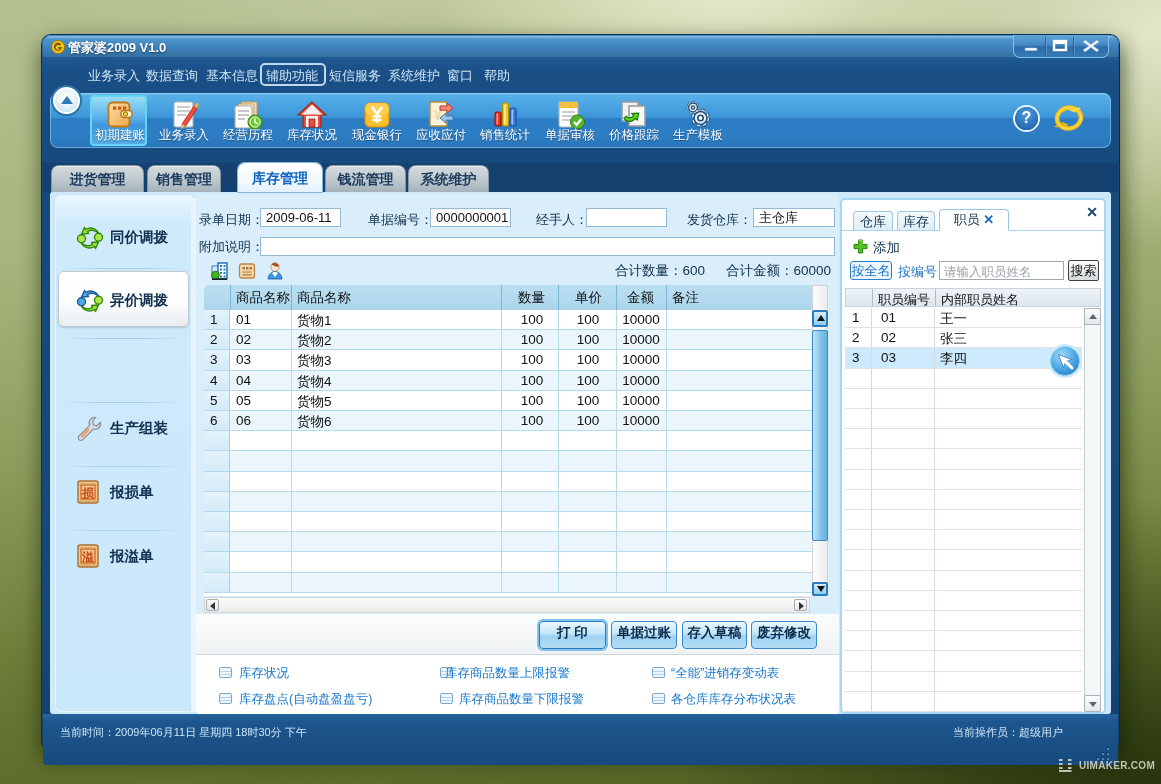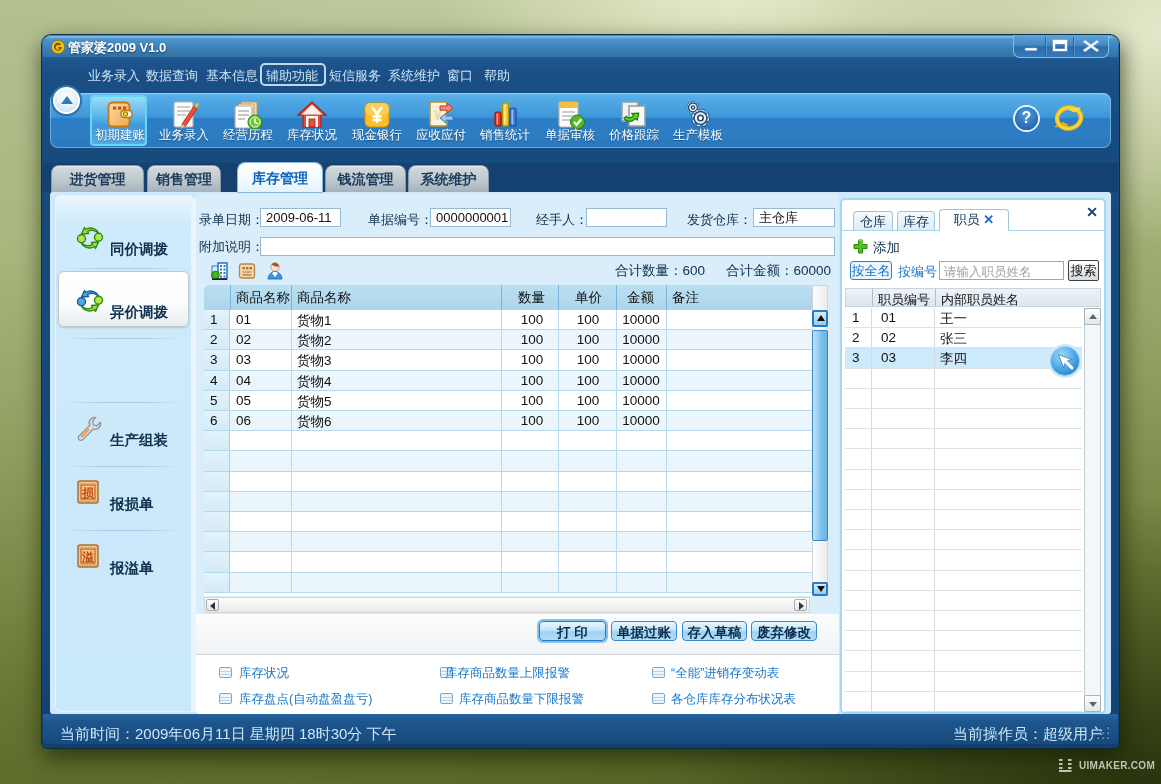--- a/index.html
+++ b/index.html
@@ -45,21 +45,21 @@
  background:linear-gradient(180deg,#d4dadd 0,#bec8cd 55%,#a4b2bc 100%);box-shadow:inset 0 1px 0 #eaeef0,0 0 0 1px #8a98a4;}
 #atab{position:absolute;top:128px;height:29px;border-radius:7px 7px 0 0;font-size:14px;font-weight:bold;
  text-align:center;line-height:30px;color:#0d62be;background:linear-gradient(180deg,#ffffff 0,#f2fafe 60%,#e2f2fc 100%);
  box-shadow:0 0 0 1px #88b8d8;z-index:3;}
 
 #client{position:absolute;left:8px;top:157px;width:1061px;height:522px;background:#cfe9fa;border-radius:3px;}
 
 #side{position:absolute;left:13px;top:160px;width:137px;height:517px;border-radius:6px 0 0 6px;
  background:linear-gradient(180deg,#eaf7fe 0,#cfeafb 30px,#c9e8fa 100%);box-shadow:inset 0 0 0 1px #e6f5fd;}
 .sit{position:absolute;left:0;width:137px;height:56px;}
-.sit .lb{position:absolute;left:55px;top:31px;font-size:14.5px;font-weight:bold;color:#10304e;}
+.sit .lb{position:absolute;left:55px;top:19px;font-size:14.5px;font-weight:bold;color:#10304e;}
 .sit svg{position:absolute;left:20px;top:14px;}
 .sdiv{position:absolute;left:8px;width:120px;height:1px;background:linear-gradient(90deg,rgba(160,200,230,0),#a8cfe8 30%,#a8cfe8 70%,rgba(160,200,230,0));}
 #sact{position:absolute;left:3px;top:76px;width:131px;height:56px;border-radius:6px;border:1px solid #c2c8cc;
  background:linear-gradient(180deg,#ffffff 0,#fbfdfe 55%,#e9edf0 100%);box-shadow:0 1px 2px rgba(60,90,120,.25);}
 
 #mp{position:absolute;left:154px;top:159px;width:643px;height:520px;background:#d9eefa;border-radius:4px;}
 .lab{position:absolute;font-size:13px;color:#10304e;white-space:nowrap;}
 .inp{position:absolute;height:19px;background:#fff;border:1px solid #94bad6;font-size:13px;color:#111;padding:1px 5px;line-height:16px;white-space:nowrap;}
 
 #tbl{position:absolute;left:8px;top:91px;width:624px;height:311px;background:#fff;}
@@ -68,39 +68,39 @@
 .tvl{position:absolute;top:0;bottom:0;width:1px;background:#7cb4da;}
 .row{position:absolute;left:0;width:608px;height:20.2px;}
 .row .c{position:absolute;top:2px;font-size:13.5px;color:#111;white-space:nowrap;}
 .gl{position:absolute;top:0;bottom:0;width:1px;background:#b9d9ec;}
 .num{position:absolute;left:0;top:0;bottom:0;width:26px;background:linear-gradient(180deg,#e4f3fb,#d2eaf7);border-right:1px solid #a8cfe8;}
 
 .sb{position:absolute;background:#f0f6fa;border:1px solid #b0d0e4;}
 .sbtn{position:absolute;background:linear-gradient(180deg,#fdfeff,#dfeef8 50%,#cfe5f4);border:1px solid #9cc2dc;border-radius:2px;}
 .arr{position:absolute;width:0;height:0;}
 
-.btn{position:absolute;top:427px;height:20px;border:1px solid #3a86cc;border-radius:4px;
+.btn{position:absolute;top:427px;height:28px;border:1px solid #3a86cc;border-radius:4px;
  background:linear-gradient(180deg,#eaf7fe 0,#c2e5f8 45%,#9dd2f2 55%,#b5ddf5 100%);
  font-size:13.5px;font-weight:bold;color:#0c2c4e;text-align:center;line-height:22px;}
 
 .lnk{position:absolute;font-size:12.5px;color:#1878cc;white-space:nowrap;}
 .lic{position:absolute;width:13px;height:11px;border:1px solid #7aa8cc;border-radius:2px;background:linear-gradient(#b8d4e8 0 0) 0 2.5px/100% 1px no-repeat,linear-gradient(#b8d4e8 0 0) 0 5.5px/100% 1px no-repeat,linear-gradient(#b8d4e8 0 0) 0 8.5px/100% 1px no-repeat,#eef6fc;}
 
 #rp{position:absolute;left:798px;top:163px;width:266px;height:516px;background:#fff;border:2px solid #a6d7f2;border-radius:5px;overflow:hidden;}
 .rtab{position:absolute;top:11px;height:19px;border:1px solid #9cc6e0;border-bottom:none;border-radius:4px 4px 0 0;
  font-size:13px;color:#10304e;text-align:center;line-height:19px;background:linear-gradient(180deg,#f4fafd,#ddedf7);}
 #rtact{position:absolute;top:9px;height:22px;border:1px solid #9cc6e0;border-bottom:1px solid #fff;border-radius:4px 4px 0 0;
  font-size:13px;color:#10304e;text-align:center;line-height:20px;background:#fff;z-index:2;}
 #rline{position:absolute;left:0;right:0;top:30px;height:1px;background:#a8d4ec;}
 #rghead{position:absolute;left:3px;top:88px;right:3px;height:19px;background:linear-gradient(180deg,#eef3f7,#dde6ee);border:1px solid #c8d4dc;font-size:13px;color:#111;}
 .rrow{position:absolute;left:3px;right:22px;height:20.2px;font-size:13.5px;color:#111;}
 .rvl{position:absolute;top:0;bottom:0;width:1px;background:#d4dade;}
 
-#sbar{position:absolute;left:1px;right:1px;top:679px;height:30px;border-radius:0 0 4px 4px;
- background:linear-gradient(180deg,#27659f 0,#1d568d 8px,#174a7d 100%);color:#cde6f8;font-size:15px;}
+#sbar{position:absolute;left:1px;right:1px;top:679px;height:51px;border-radius:0 0 4px 4px;
+ background:linear-gradient(180deg,#27659f 0,#1d568d 8px,#174a7d 100%);color:#cde6f8;font-size:11px;}
 #grip{position:absolute;right:8px;bottom:4px;width:16px;height:14px;opacity:.8;}
 #wm{position:absolute;left:1079px;top:760px;color:#c6cabc;font-size:10px;font-weight:bold;letter-spacing:.3px;opacity:.95;}
 #wmi{position:absolute;left:-20px;top:-1px;width:15px;height:13px;
  background:repeating-linear-gradient(180deg,#c6cabc 0 2px,transparent 2px 4px) 0 0/3.5px 10px no-repeat,
  repeating-linear-gradient(180deg,#c6cabc 0 2px,transparent 2px 4px) 9px 0/3.5px 10px no-repeat,
  linear-gradient(#c6cabc,#c6cabc) 0 11px/12.5px 2px no-repeat;}
 </style></head><body>
 <div id="bg"></div>
 <div id="win">
   <div id="tbar"></div>

